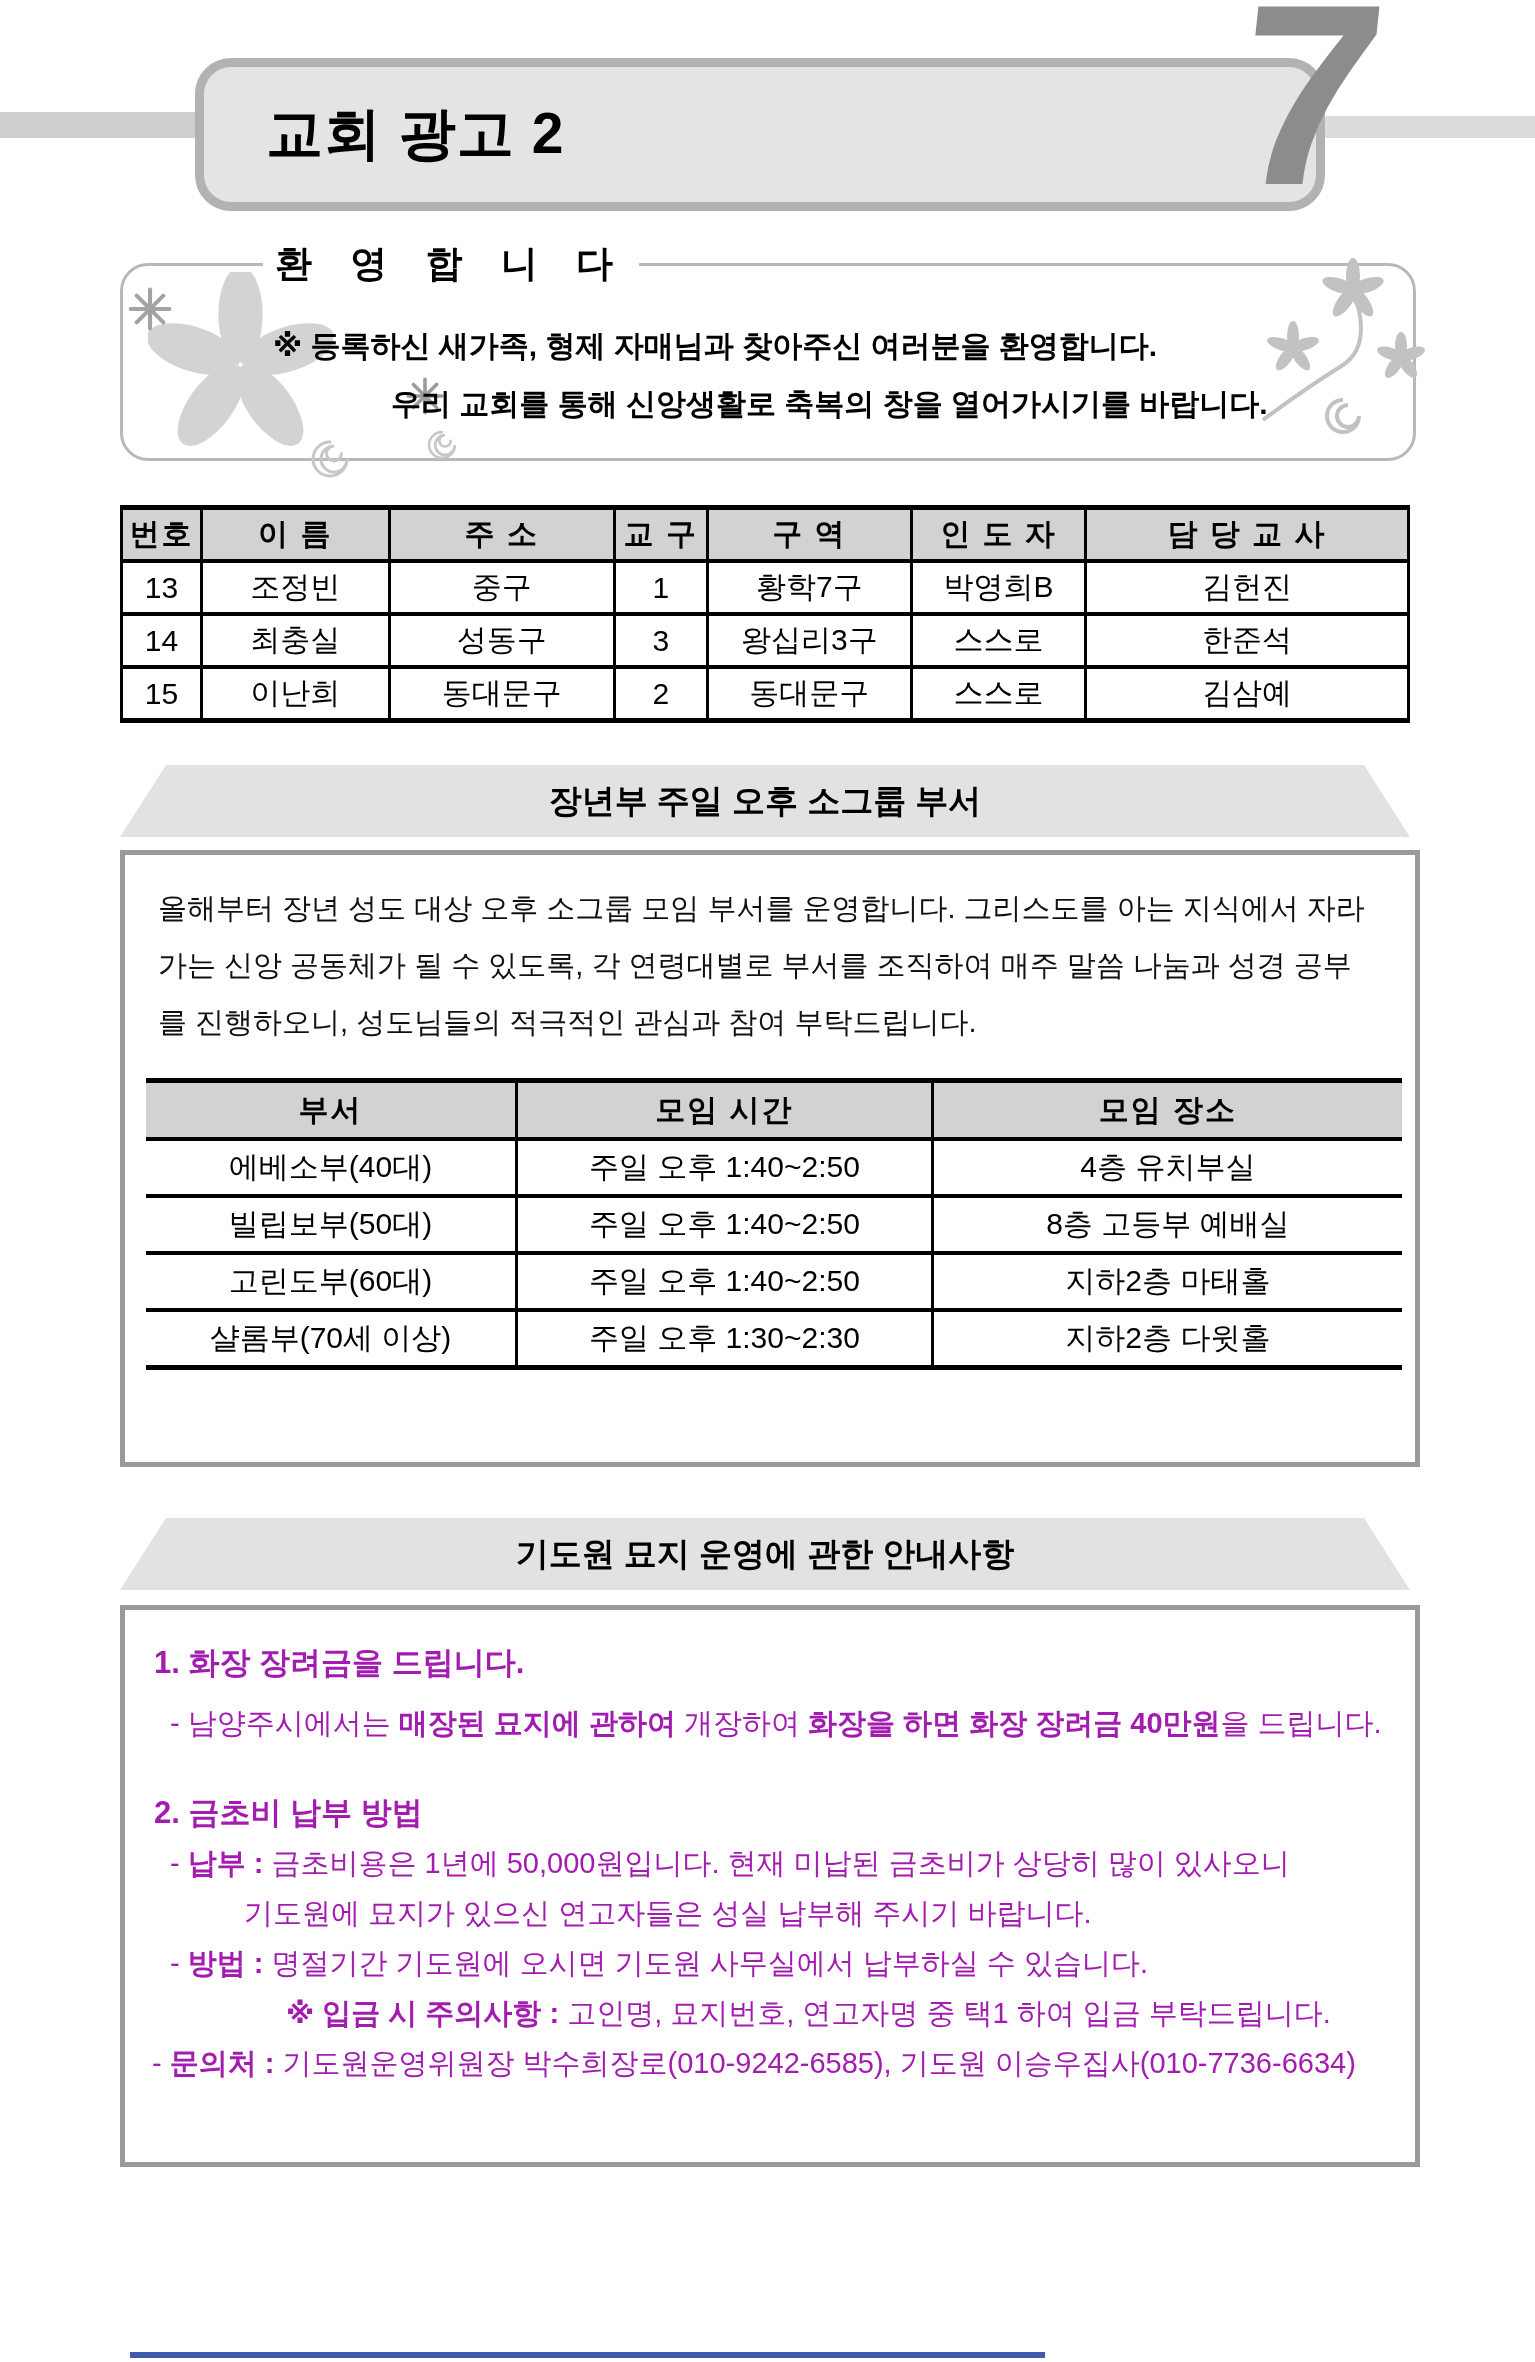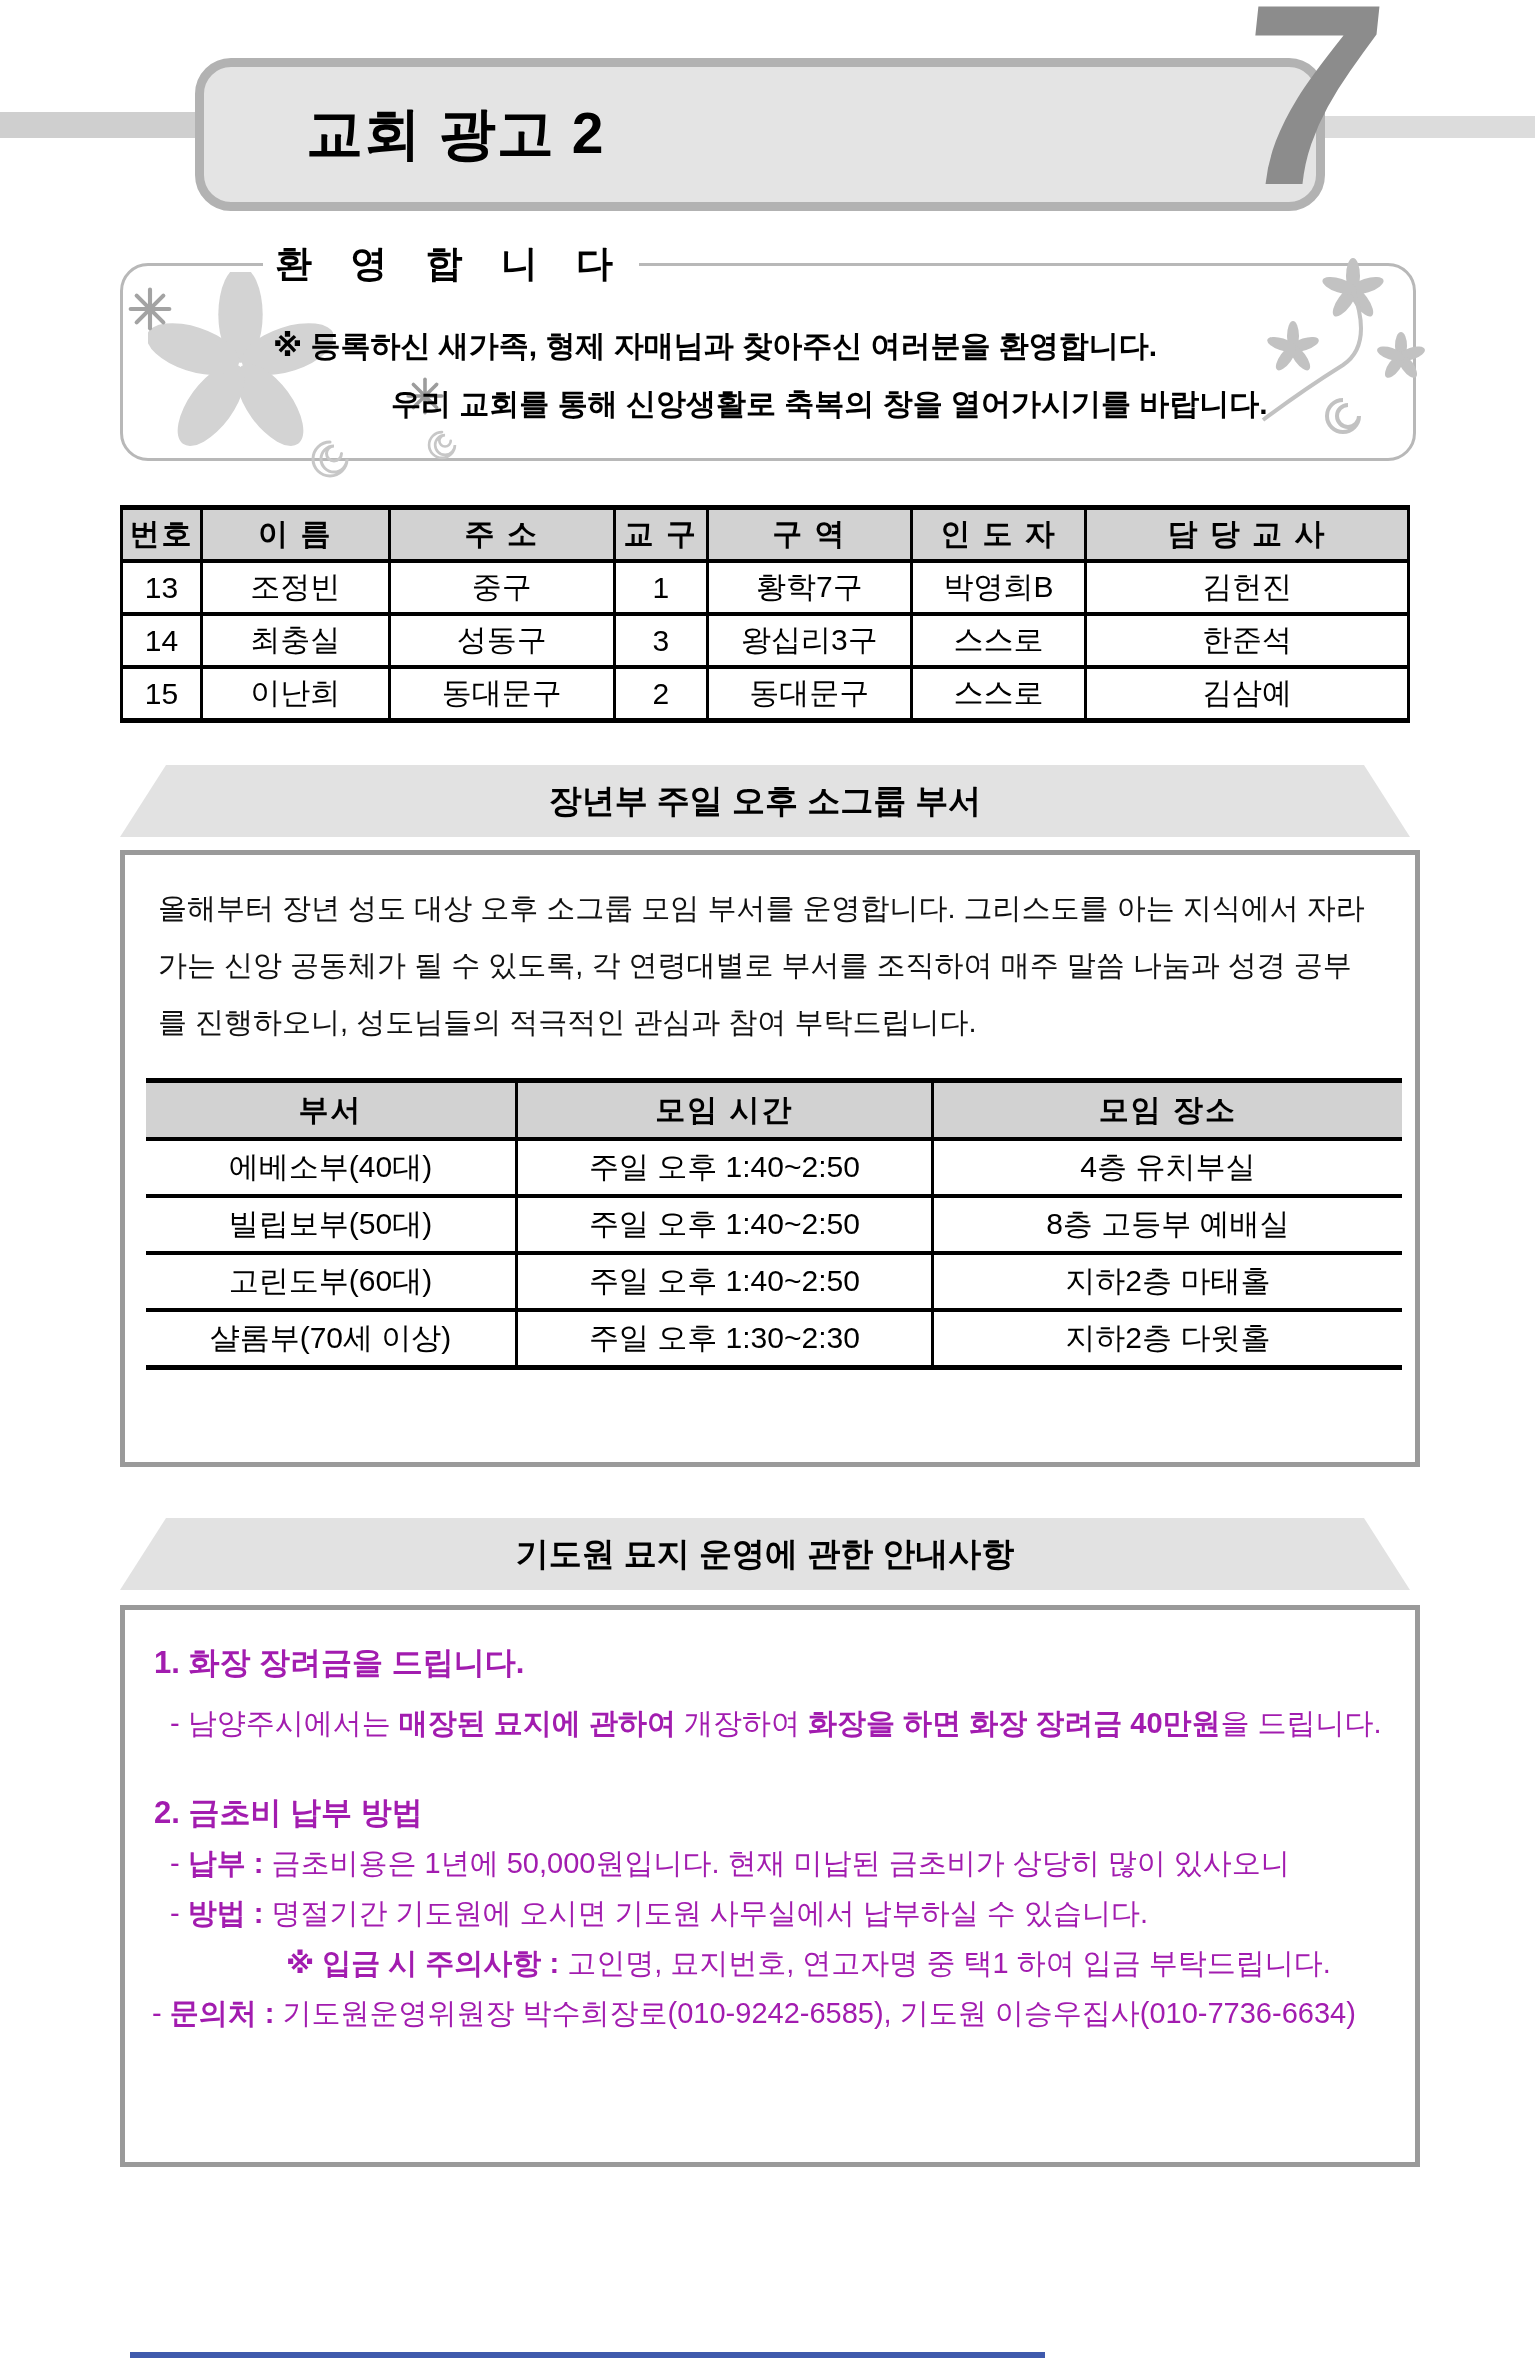--- a/index.html
+++ b/index.html
@@ -8,21 +8,21 @@
     font-family:"Liberation Sans","DejaVu Sans",sans-serif;color:#000;
   }
   
   .topbar-left{position:absolute;left:0;top:112px;width:202px;height:26px;background:#cfcfcf;}
   .topbar-right{position:absolute;left:1300px;top:116px;width:235px;height:22px;background:#dcdcdc;}
   .header-box{
     position:absolute;left:195px;top:58px;width:1112px;height:135px;
     background:#e4e4e4;border:9px solid #b2b2b2;border-radius:36px;
     display:flex;align-items:center;z-index:1;
   }
-  .header-title{padding-left:102px;font-size:57px;font-weight:bold;letter-spacing:1px;}
+  .header-title{padding-left:62px;font-size:57px;font-weight:bold;letter-spacing:1px;}
   .page-number{
     position:absolute;left:1238px;top:-34px;z-index:3;
     font-size:258px;line-height:1;font-weight:bold;color:#8c8c8c;transform:skewX(-6deg);
   }
   
   .welcome-box{
     position:absolute;left:120px;top:263px;width:1290px;height:192px;
     border:3px solid #b8b8b8;border-radius:28px;background:#fff;
   }
   .welcome-title{
@@ -252,19 +252,20 @@
 
   <div class="banner banner2">
     <span>기도원 묘지 운영에 관한 안내사항</span>
   </div>
   <div class="content-box box2"></div>
   <div class="notice">
       <div class="ind0"><span class="b">1. 화장 장려금을 드립니다.</span></div>
       <div class="ind1"><span>- 남양주시에서는 </span><span class="b">매장된 묘지에 관하여</span><span> 개장하여 </span><span class="b">화장을 하면 화장 장려금 40만원</span><span>을 드립니다.</span></div>
       <div class="ind0"><span class="b">2. 금초비 납부 방법</span></div>
       <div class="ind1"><span>- </span><span class="b">납부 : </span><span>금초비용은 1년에 50,000원입니다. 현재 미납된 금초비가 상당히 많이 있사오니</span></div>
+      <div class="ind2"><span>기도원에 묘지가 있으신 연고자들은 성실 납부해 주시기 바랍니다.</span></div>
       <div class="ind1"><span>- </span><span class="b">방법 : </span><span>명절기간 기도원에 오시면 기도원 사무실에서 납부하실 수 있습니다.</span></div>
       <div class="ind4"><span class="b">※ 입금 시 주의사항 : </span><span>고인명, 묘지번호, 연고자명 중 택1 하여 입금 부탁드립니다.</span></div>
       <div class="ind5"><span>- </span><span class="b">문의처 : </span><span>기도원운영위원장 박수희장로(010-9242-6585), 기도원 이승우집사(010-7736-6634)</span></div>
     </div>
 
   <div class="bottom-line"></div>
 </div>
 
 </body></html>

